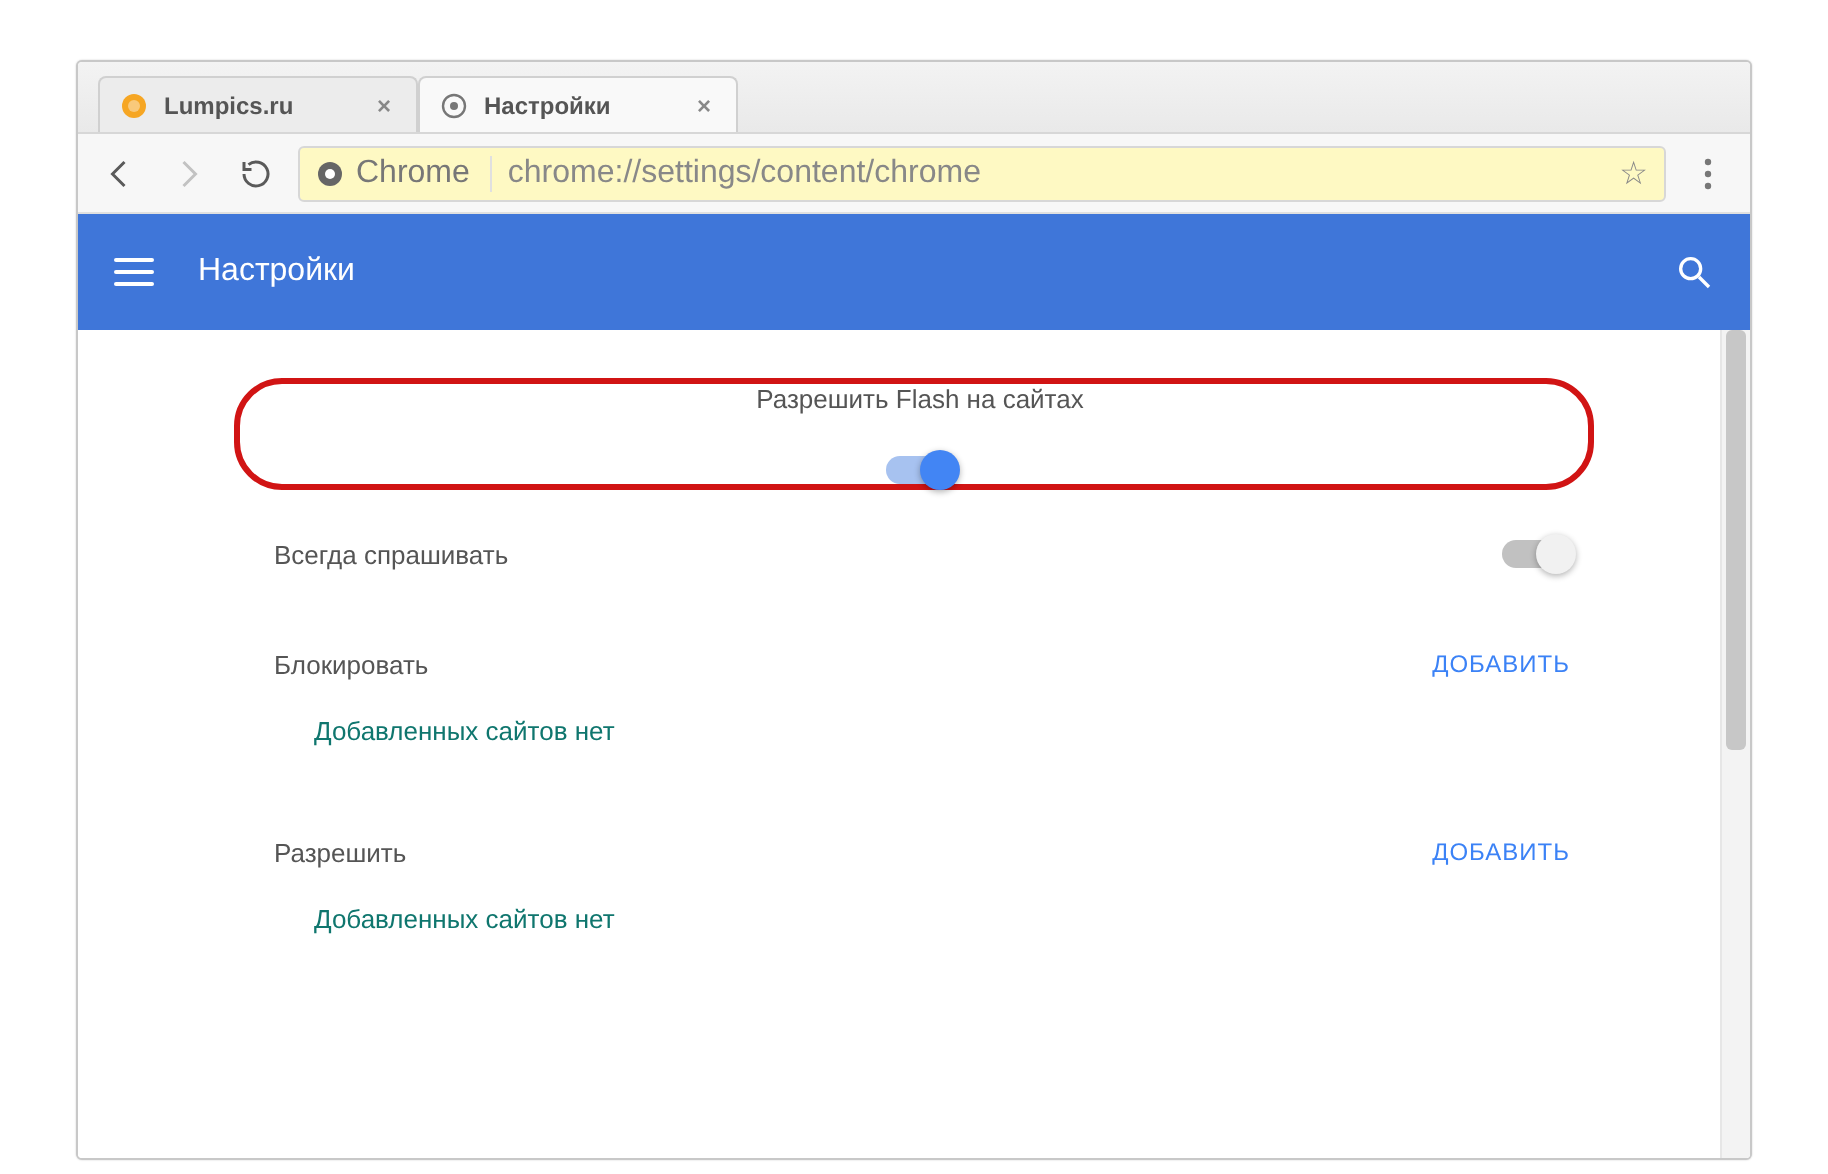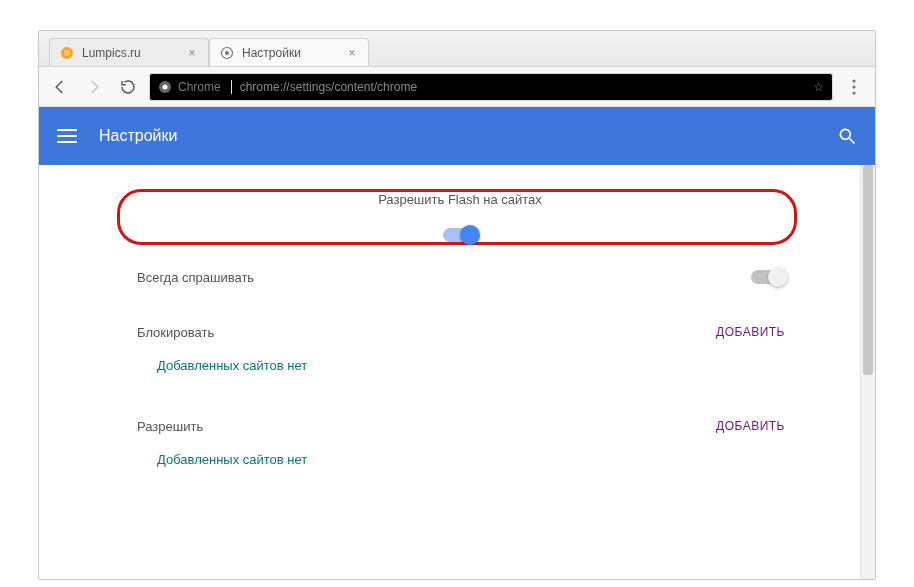--- a/index.html
+++ b/index.html
@@ -14,20 +14,21 @@
     box-shadow: 0 0 1px rgba(0,0,0,.2);
     overflow: hidden;
   }
 
   
   .tab-strip {
     height: 36px; background: linear-gradient(#f3f3f3,#e9e9e9);
     border-bottom: 1px solid #d7d7d7;
     display: flex; align-items: flex-end; padding: 0 10px;
     position: relative;
+    font-weight: bold;
   }
   .tab {
     height: 28px; min-width: 160px;
     background: #f9f9f9; border: 1px solid #d0d0d0; border-bottom: none;
     display: flex; align-items: center; gap: 8px;
     padding: 0 10px; font-size: 12px; color: #555;
     position: relative;
   }
   .tab.inactive { background: #ececec; border-top-left-radius: 4px; border-top-right-radius: 4px; }
   .tab.active   { background: #f9f9f9; border-top-left-radius: 4px; border-top-right-radius: 4px; z-index: 2; }
@@ -39,22 +40,22 @@
 
   
   .toolbar {
     height: 40px; background: #f7f7f7; border-bottom: 1px solid #e0e0e0;
     display: flex; align-items: center; padding: 0 8px; gap: 8px;
   }
   .nav-btn { width: 26px; height: 26px; display:flex; align-items:center; justify-content:center; color:#5a5a5a; }
   .nav-btn.disabled { color:#b9b9b9; }
   .omnibox {
     flex: 1; height: 28px; border: 1px solid #d7d7d7; border-radius: 3px;
-    background: #000000; display: flex; align-items: center; padding: 0 8px; gap: 8px;
-    font-size: 12px; color: #555;
+    background: #fef9c3; display: flex; align-items: center; padding: 0 8px; gap: 8px;
+    font-size: 16px; color: #555;
   }
   .omnibox .prefix { color:#777; display:flex; align-items:center; gap:6px; border-right:1px solid #e0e0e0; padding-right:10px; }
   .omnibox .addr { color:#888; }
   .star { color:#888; }
   .kebab { width:26px; height:26px; display:flex; align-items:center; justify-content:center; color:#777; }
 
   
   .blue-bar {
     height: 58px; background: #3f76d9; color: #fff;
     display: flex; align-items: center; padding: 0 18px; gap: 22px;
@@ -99,21 +100,21 @@
   .toggle .knob { position:absolute; top:-3px; width:20px; height:20px; border-radius:50%; box-shadow:0 1px 3px rgba(0,0,0,.3); }
   .toggle.on  { background:#a7c2f0; }
   .toggle.on .knob { right:-3px; background:#4285f4; }
   .toggle.off { background:#c1c1c1; }
   .toggle.off .knob { right:-3px; background:#f1f1f1; }
 
   .list-head {
     display:flex; justify-content:space-between;
     padding: 20px 12px 8px 20px; color:#555;
   }
-  .add-btn { color:#701a75; font-size:12px; letter-spacing:.5px; }
+  .add-btn { color:#3b82f6; font-size:12px; letter-spacing:.5px; }
   .list-empty { padding: 10px 20px 26px 40px; color:#0f766e; }
 
   
   .vscroll {
     position:absolute; right:0; top:0; height:100%; width:15px;
     background:#f3f3f3; border-left:1px solid #e6e6e6;
   }
   .vscroll .thumb {
     position:absolute; left:2px; right:2px; top:0; height:210px;
     background:#c7c7c7; border-radius:3px;

